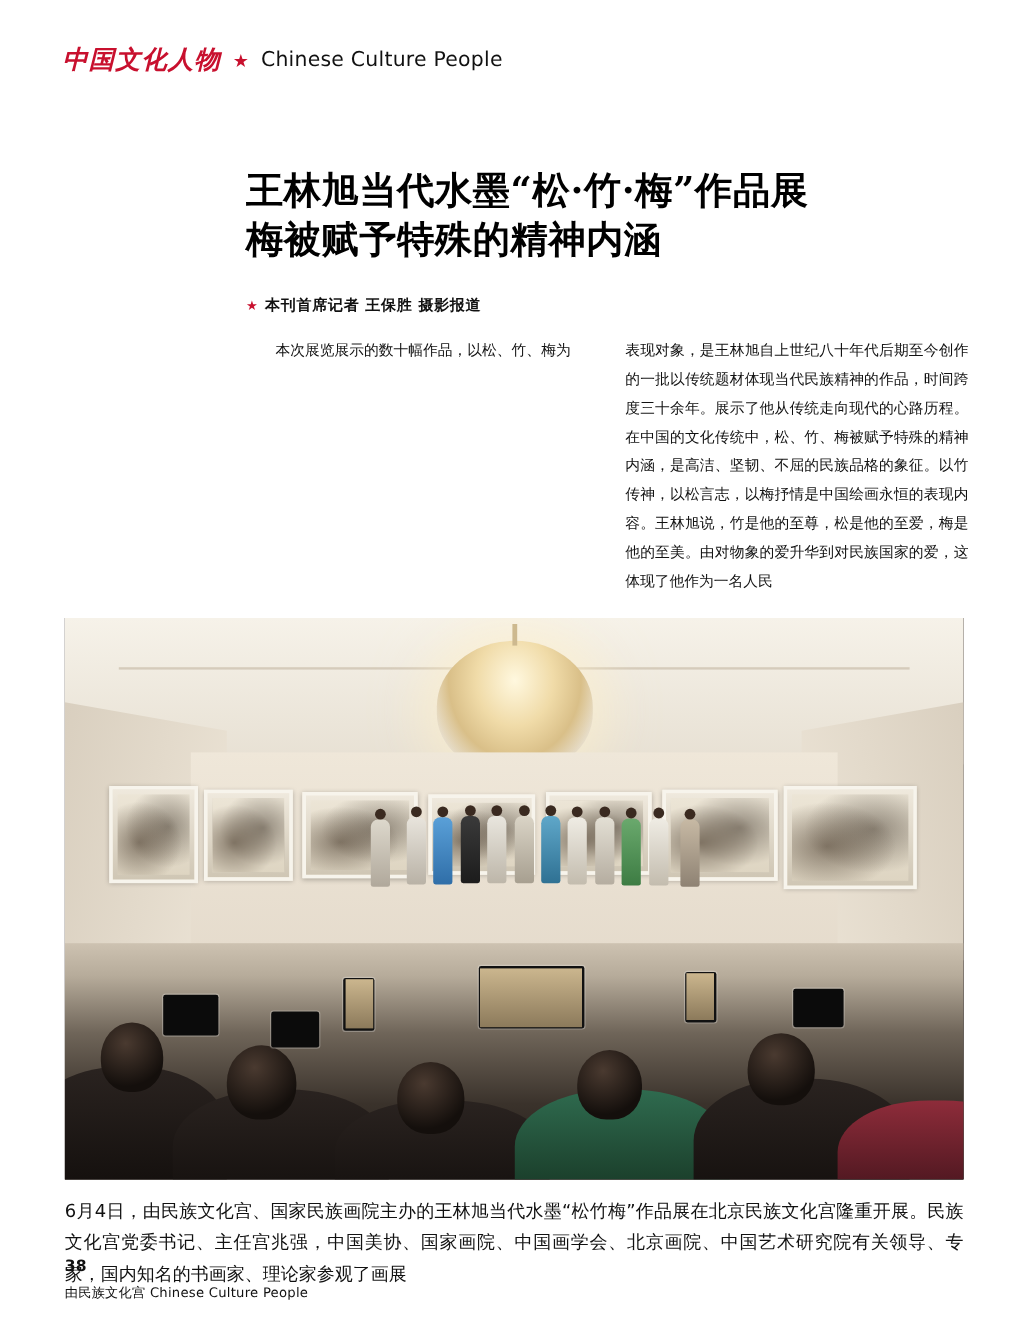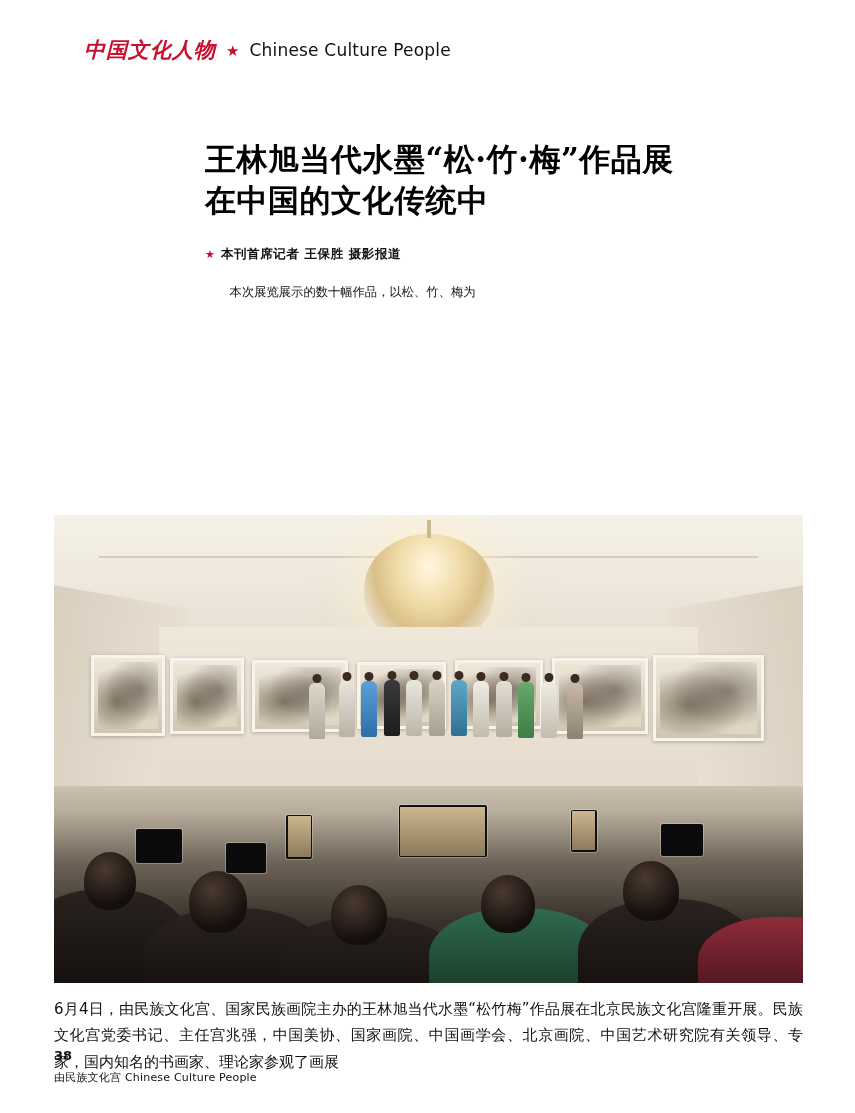--- a/index.html
+++ b/index.html
@@ -17,21 +17,20 @@
   }
 
   
   .masthead {
     position: absolute;
     top: 36px;
     left: 52px;
     display: flex;
     align-items: center;
     gap: 10px;
-    margin-left: 32px;
   }
   .masthead-cn {
     font-family: "DejaVu Serif", "Liberation Serif", serif;
     font-size: 21px;
     font-weight: bold;
     color: #c8102e;
     letter-spacing: 1px;
     font-style: italic;
     white-space: nowrap;
   }
@@ -248,31 +247,34 @@
 <body>
 
 <div class="masthead">
   <span class="masthead-cn">中国文化人物</span>
   <span class="masthead-star">★</span>
   <span class="masthead-en">Chinese Culture People</span>
 </div>
 
 <h1 class="headline">
   <span class="l1">王林旭当代水墨“松·竹·梅”作品展</span>
-  <span class="l2">在中国的文化传统中</span>
+  <span class="l2">梅被赋予特殊的精神内涵</span>
 </h1>
 
 <div class="byline">
   <span class="byline-star">★</span>
   <span class="byline-text">本刊首席记者  王保胜  摄影报道</span>
 </div>
 
 <div class="columns">
   <div class="col">
     <p class="indent">本次展览展示的数十幅作品，以松、竹、梅为</p>
+  </div>
+  <div class="col">
+    <p>表现对象，是王林旭自上世纪八十年代后期至今创作的一批以传统题材体现当代民族精神的作品，时间跨度三十余年。展示了他从传统走向现代的心路历程。在中国的文化传统中，松、竹、梅被赋予特殊的精神内涵，是高洁、坚韧、不屈的民族品格的象征。以竹传神，以松言志，以梅抒情是中国绘画永恒的表现内容。王林旭说，竹是他的至尊，松是他的至爱，梅是他的至美。由对物象的爱升华到对民族国家的爱，这体现了他作为一名人民</p>
   </div>
 </div>
 
 <div class="photo-wrap">
   <div class="photo">
     <div class="ceiling"></div>
     <div class="chandelier"></div>
     <div class="wall-left"></div>
     <div class="wall-right"></div>
     <div class="wall-back"></div>

